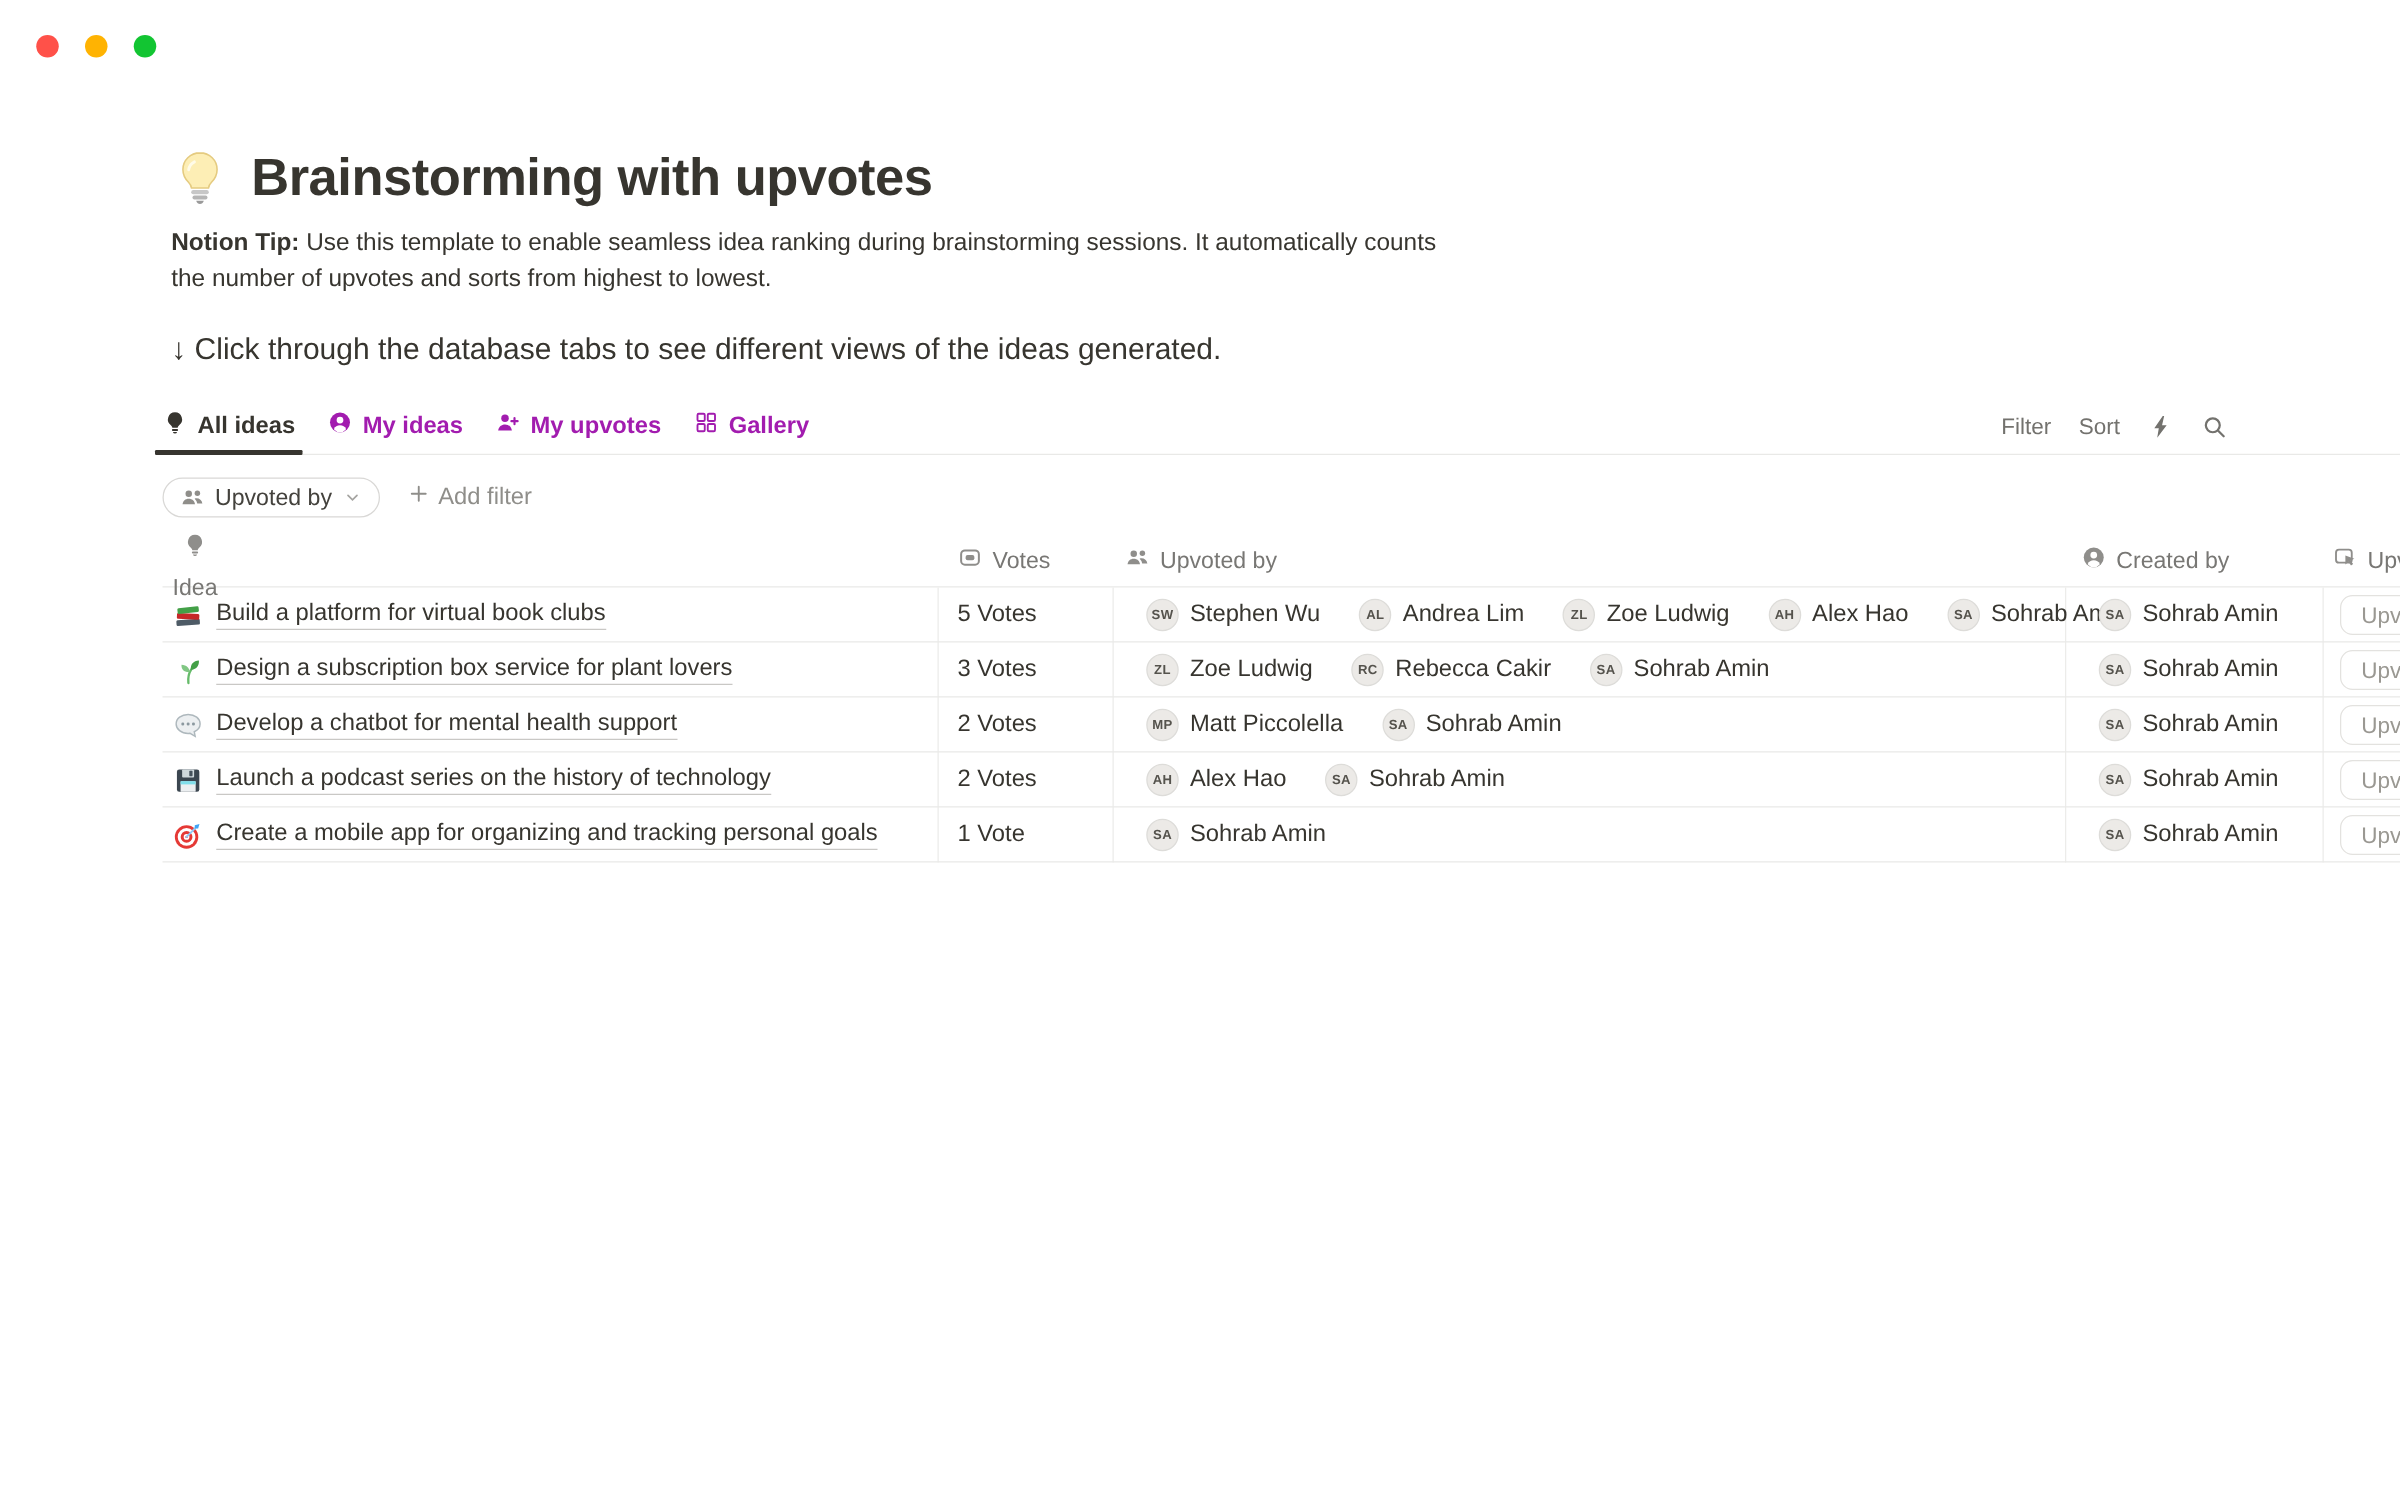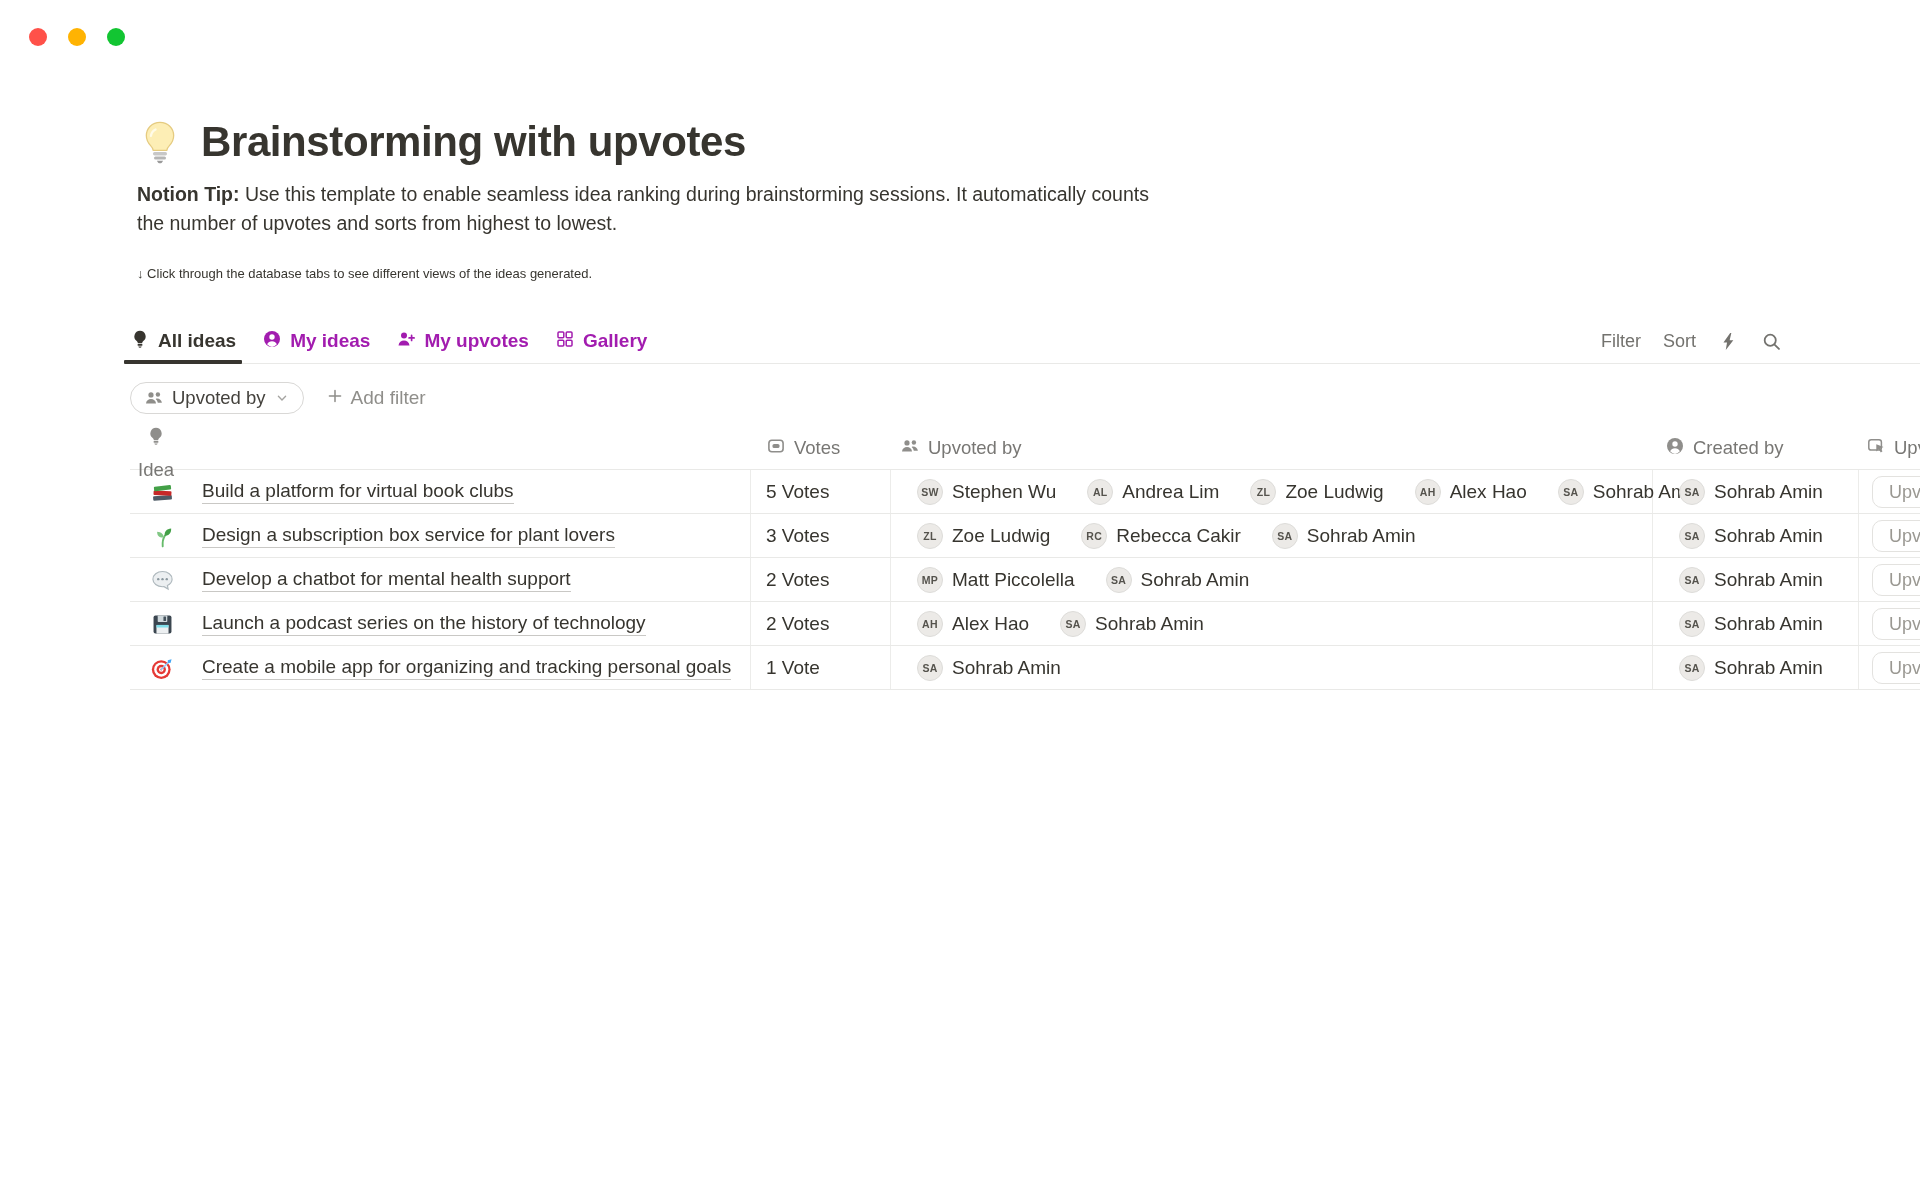--- a/index.html
+++ b/index.html
@@ -12,21 +12,21 @@
   .light { width:18px; height:18px; border-radius:50%; border:none; padding:0; cursor:default; }
 
   
   .title-row { position:absolute; left:137px; top:118px; display:flex; align-items:center; gap:18px; }
   .title-emoji svg { width:46px; height:46px; display:block; }
   h1.page-title { font-size:42px; font-weight:700; color:#37352f; letter-spacing:-0.4px; }
 
   .tip { position:absolute; left:137px; top:180px; width:1040px; font-size:19.5px; line-height:29px; color:#37352f; }
   .tip .bold { font-weight:700; }
   .tip .line2 { display:block; }
-  .instruction { position:absolute; left:137px; top:266px; font-size:13px; color:#37352f; }
+  .instruction { position:absolute; left:137px; top:266px; font-size:24px; color:#37352f; }
 
   
   .toolbar { position:absolute; left:130px; right:0; top:319px; height:45px; border-bottom:1px solid #e9e9e7; }
   .tabs { display:flex; align-items:center; height:100%; gap:26px; }
   .tab { display:flex; align-items:center; gap:8px; height:100%; font-size:19px; color:#a21caf; cursor:pointer; position:relative;font-weight:bold; }
   .tab svg { width:20px; height:20px; }
   .tab.active { color:#37352f; font-weight:600; }
   .tab.active::after { content:""; position:absolute; left:-6px; right:-6px; bottom:-1px; height:4px; background:#37352f; border-radius:1px; }
   .view-controls { position:absolute; right:138px; top:0; height:45px; display:flex; align-items:center; gap:22px; color:#73726e; font-size:18px; }
   .view-controls .vc { cursor:pointer; display:flex; align-items:center; }
@@ -46,21 +46,21 @@
   .hcell { position:absolute; top:0; height:44px; display:flex; align-items:center; gap:8px; cursor:pointer; white-space:nowrap; }
   .hcell svg { width:20px; height:20px; color:#8f8e8b; flex:none; }
   .hcell.h-idea   { left:8px;flex-direction:column; }
   .hcell.h-votes  { left:636px; }
   .hcell.h-upvoted{ left:770px; }
   .hcell.h-created{ left:1535px; }
   .hcell.h-action { left:1736px; }
 
   .trow { position:relative; height:44px; border-bottom:1px solid #e9e9e7; font-size:19px; color:#37352f; }
   .cell { position:absolute; top:0; height:44px; display:flex; align-items:center; white-space:nowrap; }
-  .idea-cell   { left:20px;   gap:27px; }
+  .idea-cell   { left:8px;   gap:10px; }
   .votes-cell  { left:636px; }
   .upvoted-cell{ left:773px; gap:17px; }
   .created-cell{ left:1535px; }
   .action-cell { left:1742px; }
   .idea-cell .emoji svg { width:25px; height:25px; display:block; }
   .idea-link { color:#37352f; font-weight:500; text-decoration:none; border-bottom:1.5px solid #c9c8c5; padding-bottom:1px; cursor:pointer; }
 
   .person { display:inline-flex; align-items:center; gap:9px;margin-left:14px; }
   .avatar { width:26px; height:26px; border-radius:50%; background:#eceae7; border:1px solid #dddcd9; color:#55534d; font-size:10.5px; font-weight:700; display:inline-flex; align-items:center; justify-content:center; letter-spacing:0.3px; flex:none; }
   .person-name { color:#37352f; }

